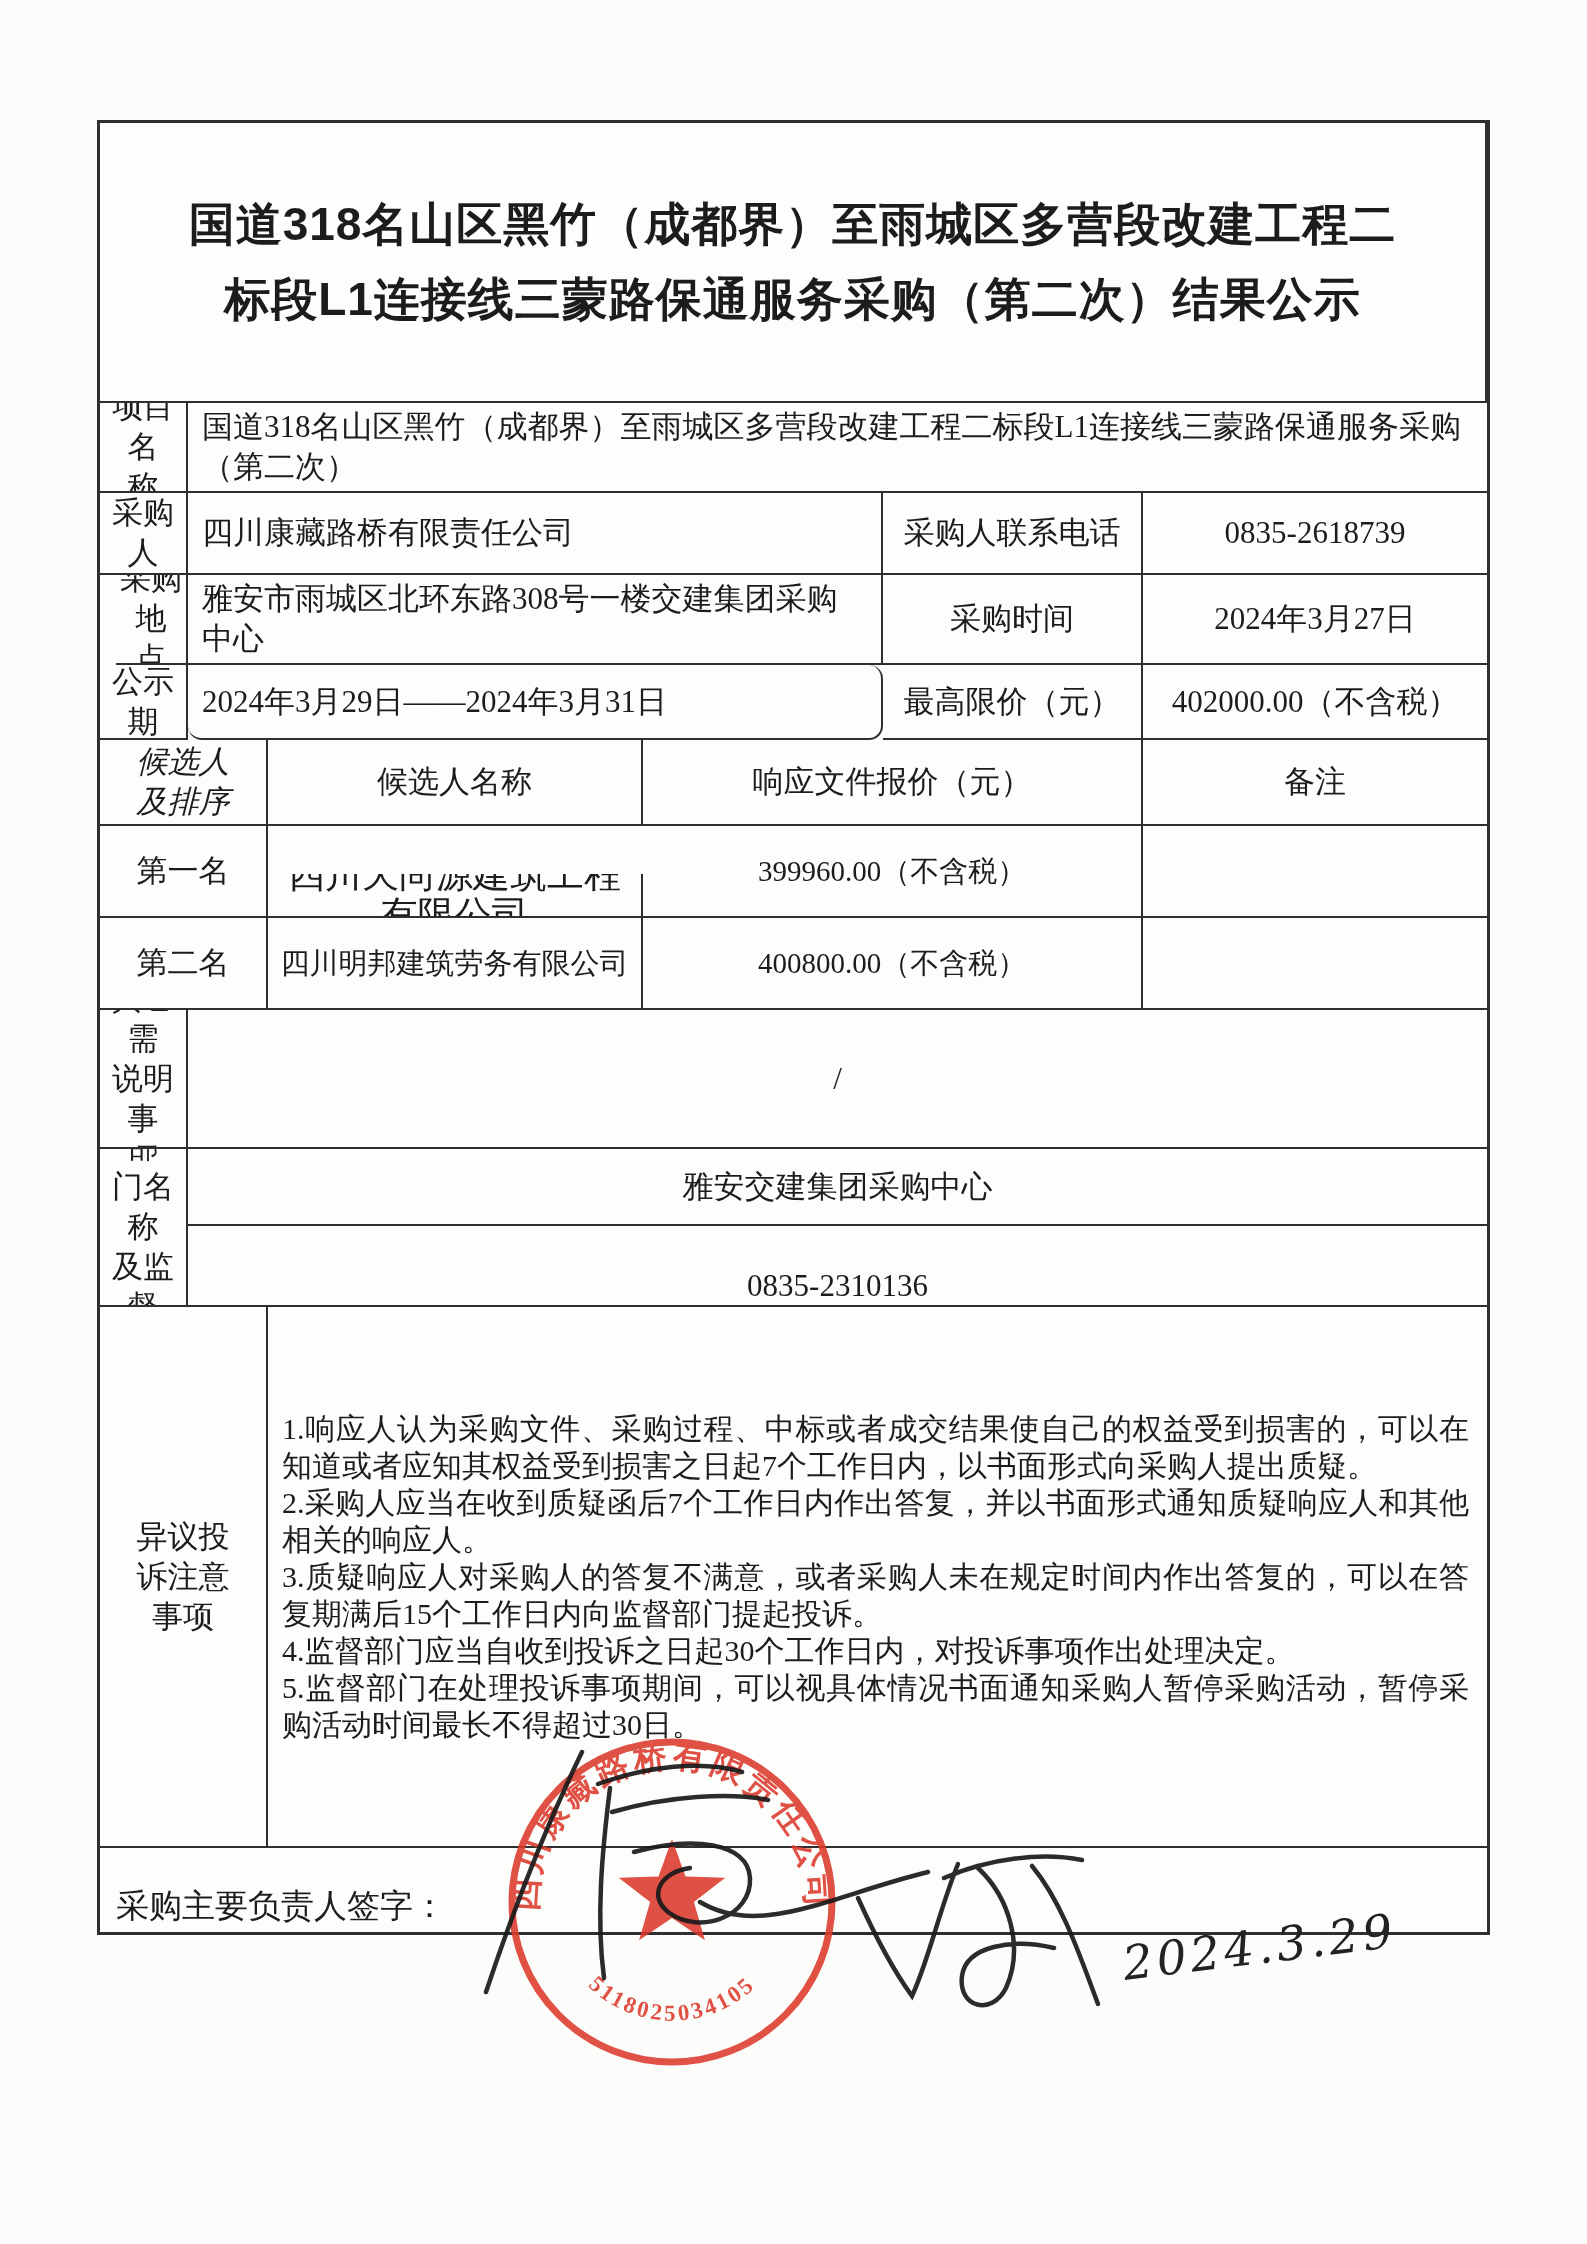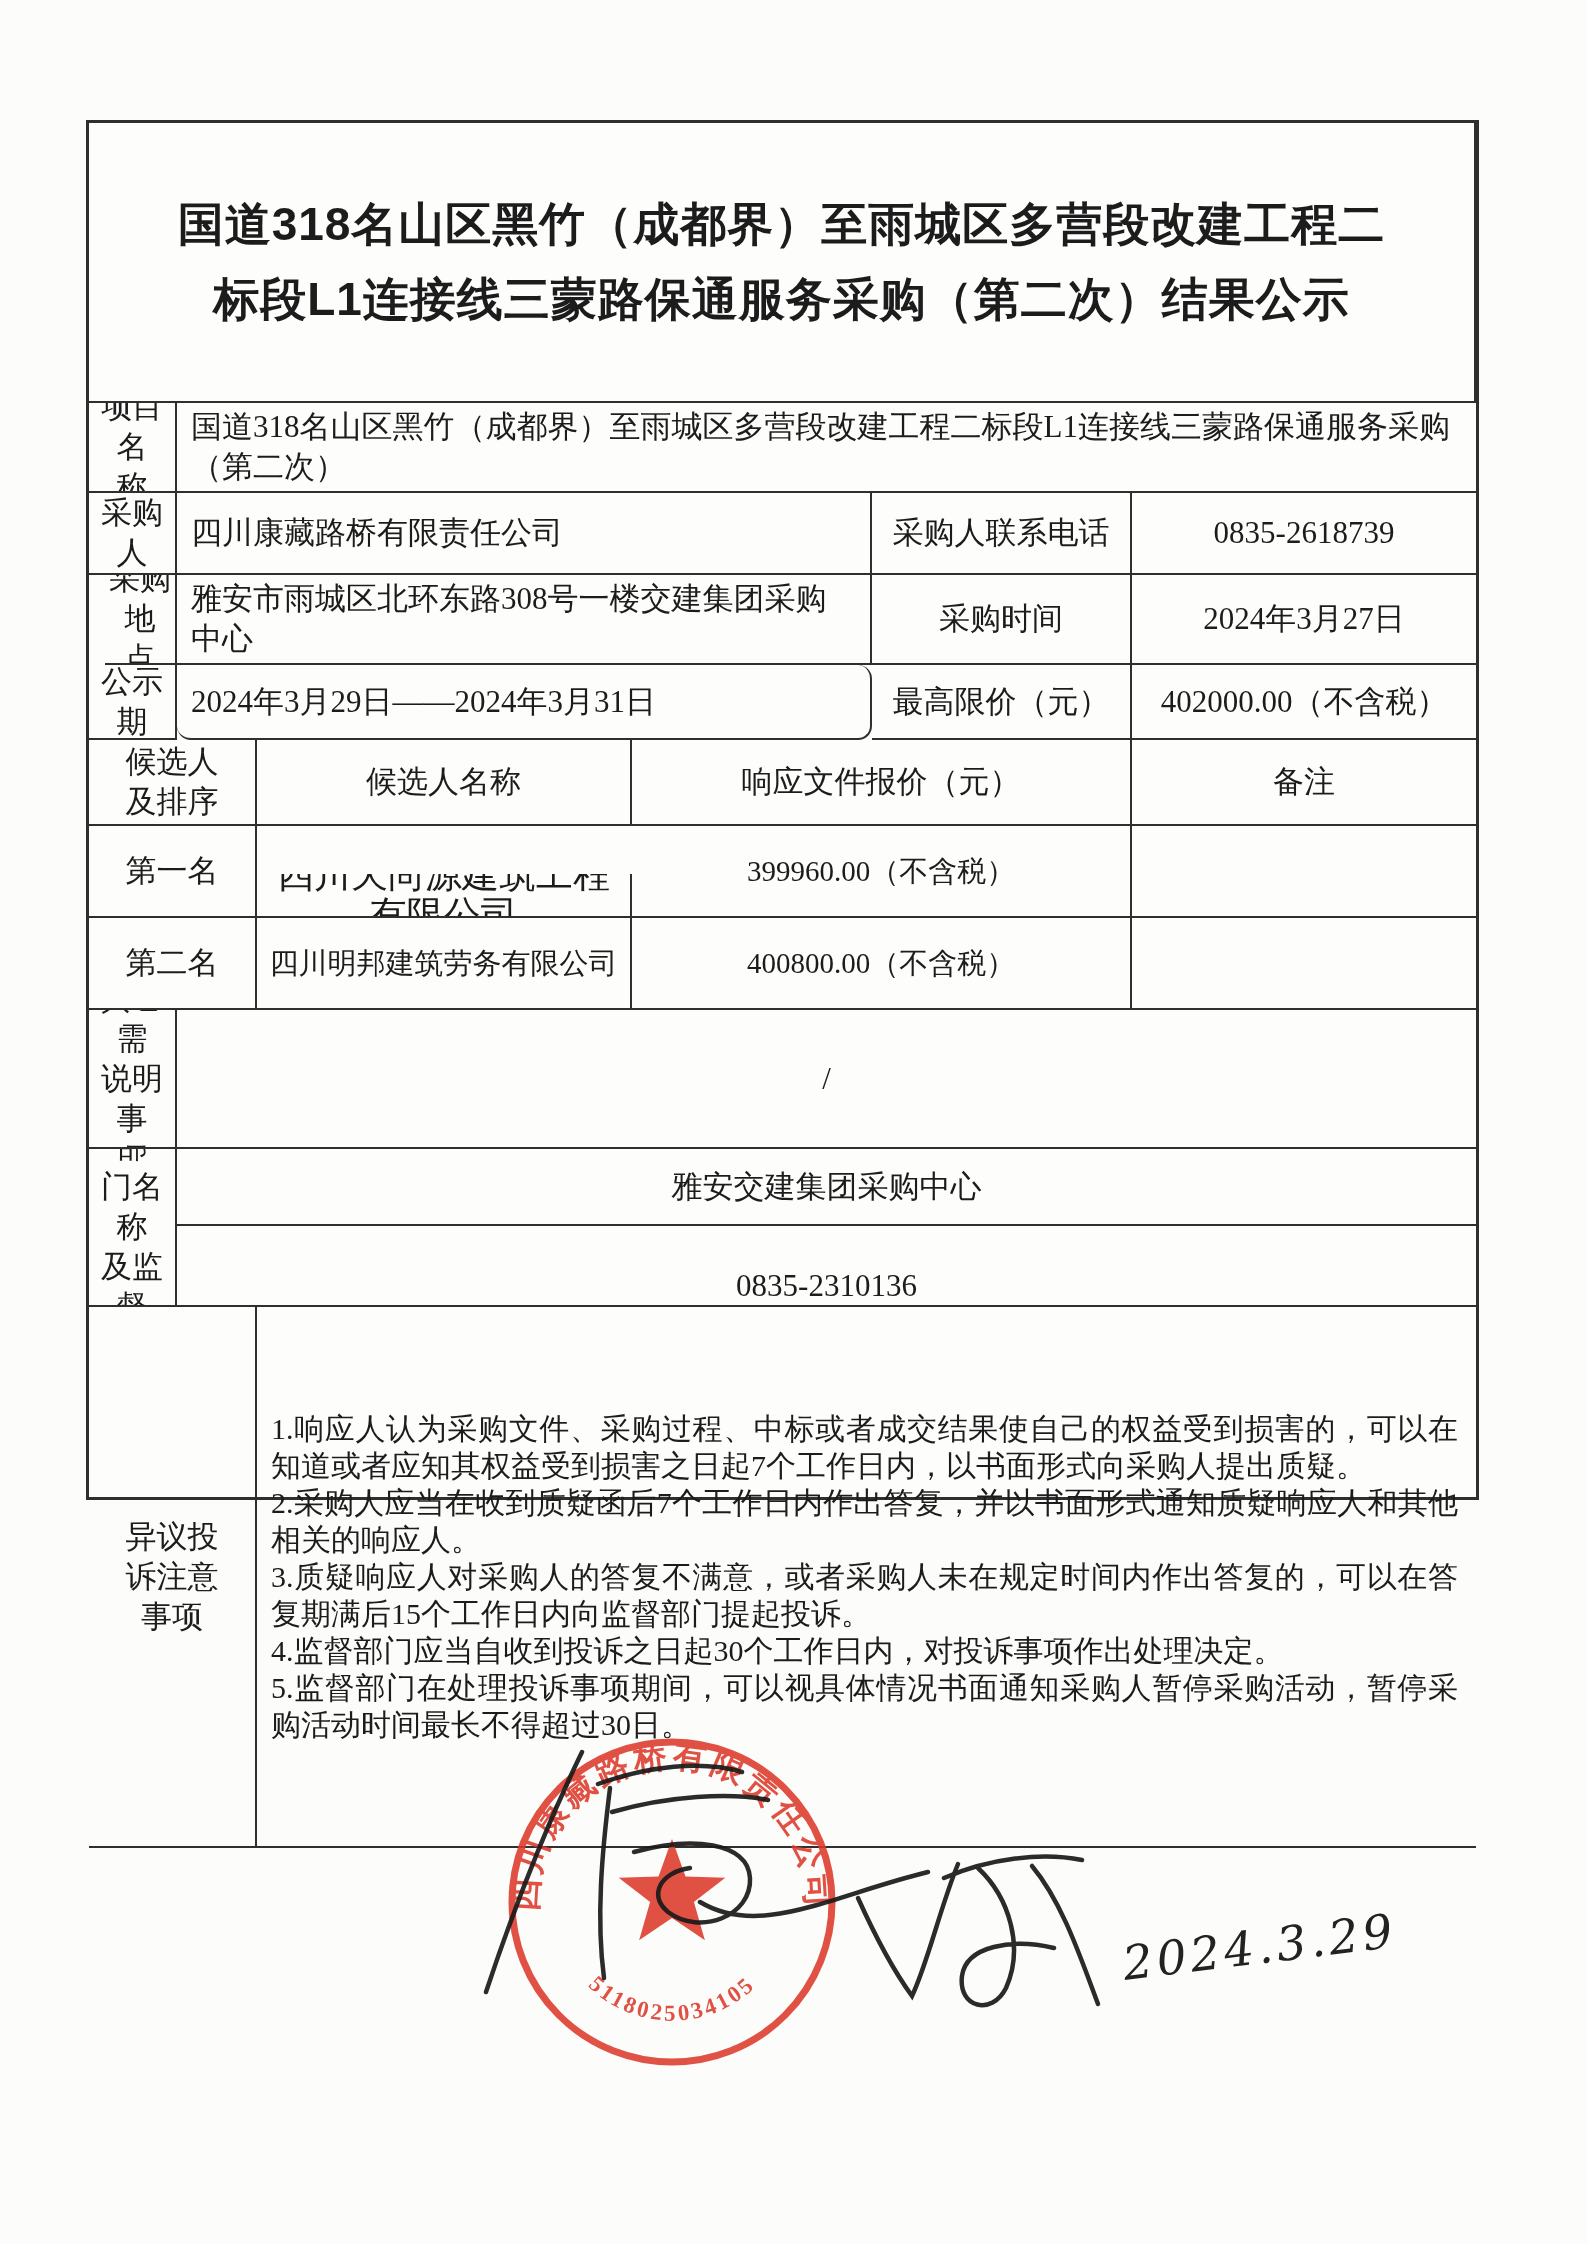--- a/index.html
+++ b/index.html
@@ -7,22 +7,22 @@
   .sheet {
     position: relative;
     width: 1587px; height: 2244px;
     margin: 0 auto;
     background: #fcfcfa;
     font-family: "Liberation Serif", "DejaVu Serif", serif;
     color: #1c1c1c;
     overflow: hidden;
   }
   .doc-table {
-    position: absolute; left: 86px; top: 120px;
-    width: 1393px; height: 1380px;
+    position: absolute; left: 97px; top: 120px;
+    width: 1393px; height: 1815px;
     border: 3px solid #2f2f2f;
     background: #fdfdfc;
     display: grid;
     grid-template-columns: 88px 80px 375px 240px 260px auto;
     grid-template-rows: 280px 90px 82px 90px 75px 86px 92px 92px 139px 77px 81px 541px auto;
   }
   .c {
     border-right: 2px solid #2f2f2f;
     border-bottom: 2px solid #2f2f2f;
     display: flex; align-items: center;
@@ -80,21 +80,21 @@
 点</div>
     <div class="c val-left" style="grid-column:2/5; grid-row:4;">雅安市雨城区北环东路308号一楼交建集团采购中心</div>
     <div class="c ctr" style="grid-column:5; grid-row:4;">采购时间</div>
     <div class="c ctr br0" style="grid-column:6; grid-row:4;">2024年3月27日</div>
 
     <div class="c lab" style="grid-column:1; grid-row:5;">公示期</div>
     <div class="c val-left" style="grid-column:2/5; grid-row:5;border-radius:14px;">2024年3月29日——2024年3月31日</div>
     <div class="c ctr" style="grid-column:5; grid-row:5;">最高限价（元）</div>
     <div class="c ctr br0" style="grid-column:6; grid-row:5;">402000.00（不含税）</div>
 
-    <div class="c lab" style="grid-column:1/3; grid-row:6;">候选人
+    <div class="c lab" style="grid-column:1/3; grid-row:6;font-style:italic;">候选人
 及排序</div>
     <div class="c ctr" style="grid-column:3; grid-row:6;">候选人名称</div>
     <div class="c ctr" style="grid-column:4/6; grid-row:6;">响应文件报价（元）</div>
     <div class="c ctr br0" style="grid-column:6; grid-row:6;">备注</div>
 
     <div class="c ctr" style="grid-column:1/3; grid-row:7;">第一名</div>
     <div class="c ctr" style="grid-column:3; grid-row:7; font-size:37px;margin-top:48px;">四川天尚源建筑工程有限公司</div>
     <div class="c ctr" style="grid-column:4/6; grid-row:7; font-size:29px;">399960.00（不含税）</div>
     <div class="c ctr br0" style="grid-column:6; grid-row:7;"></div>
 

